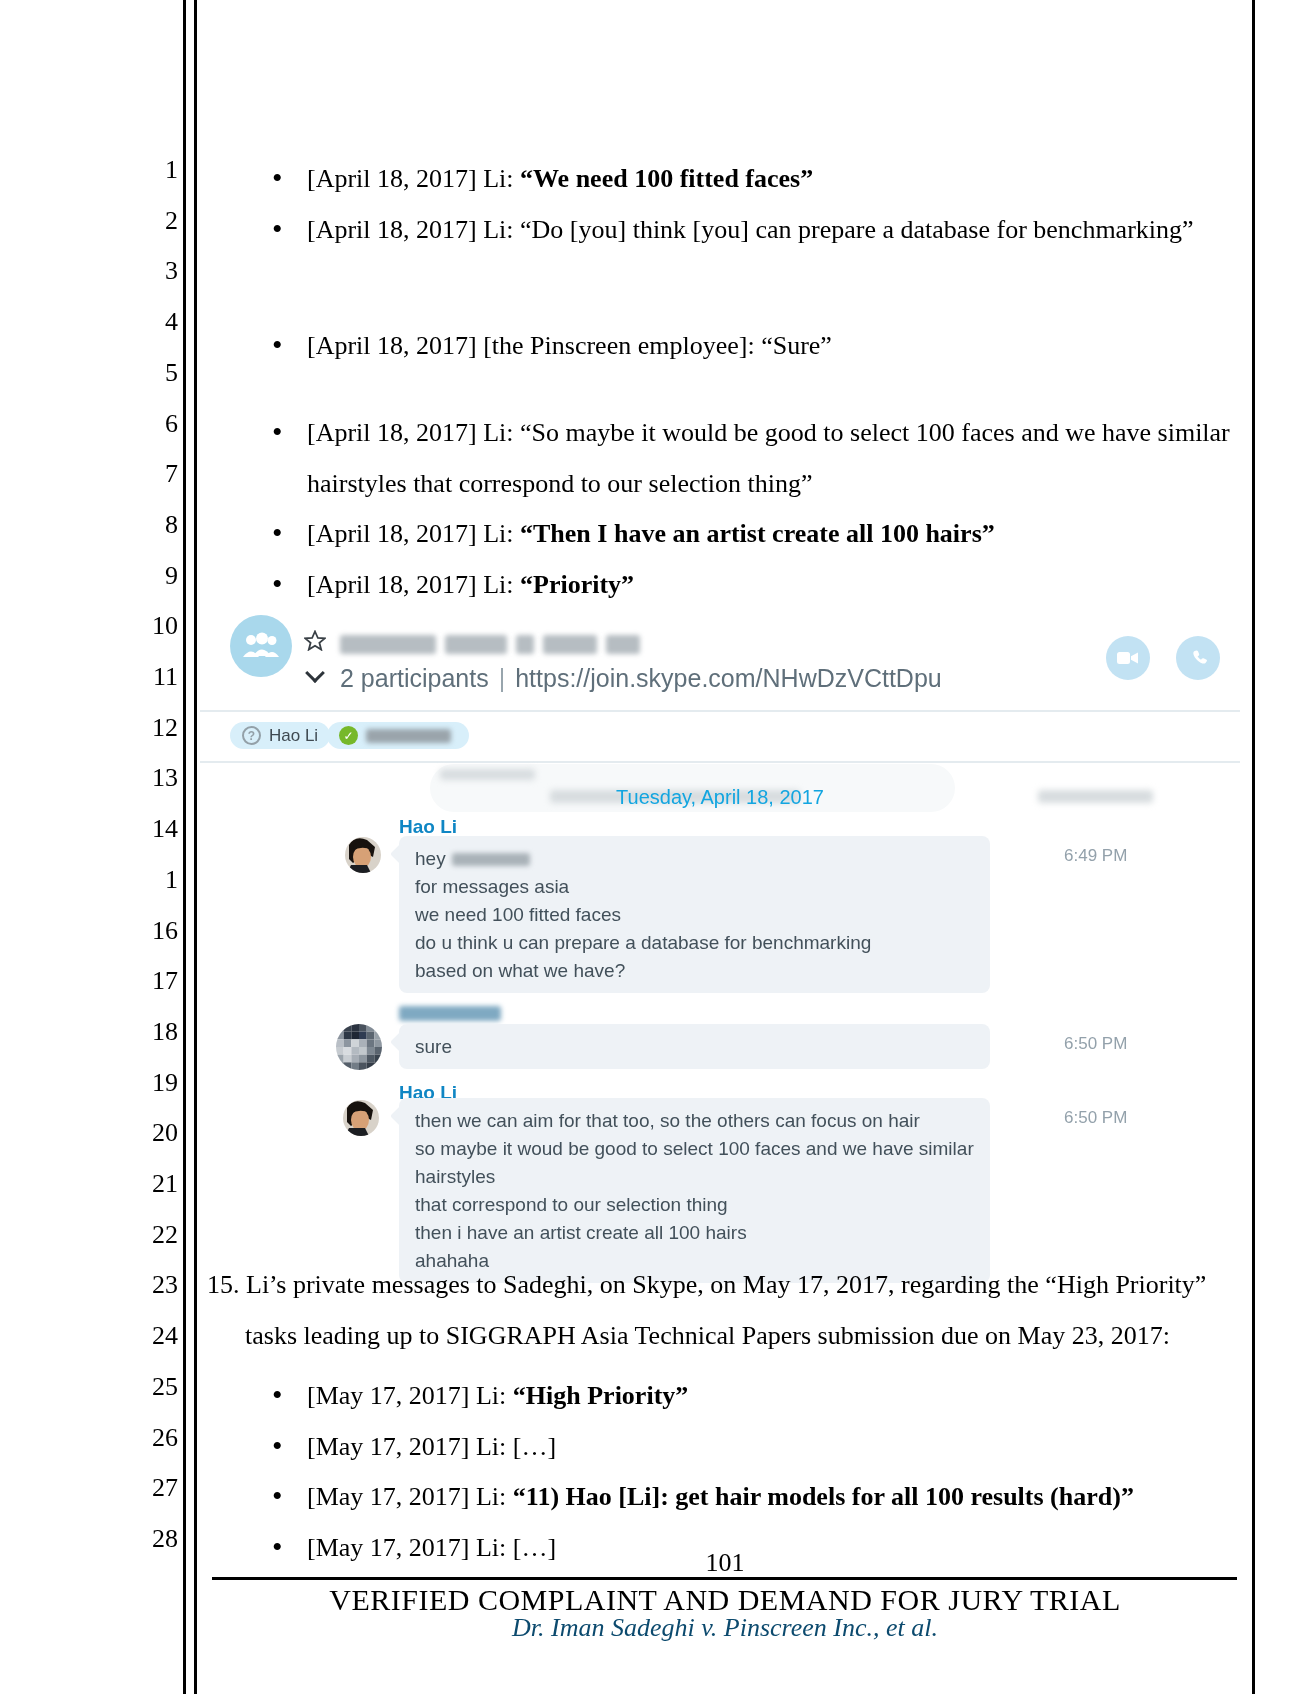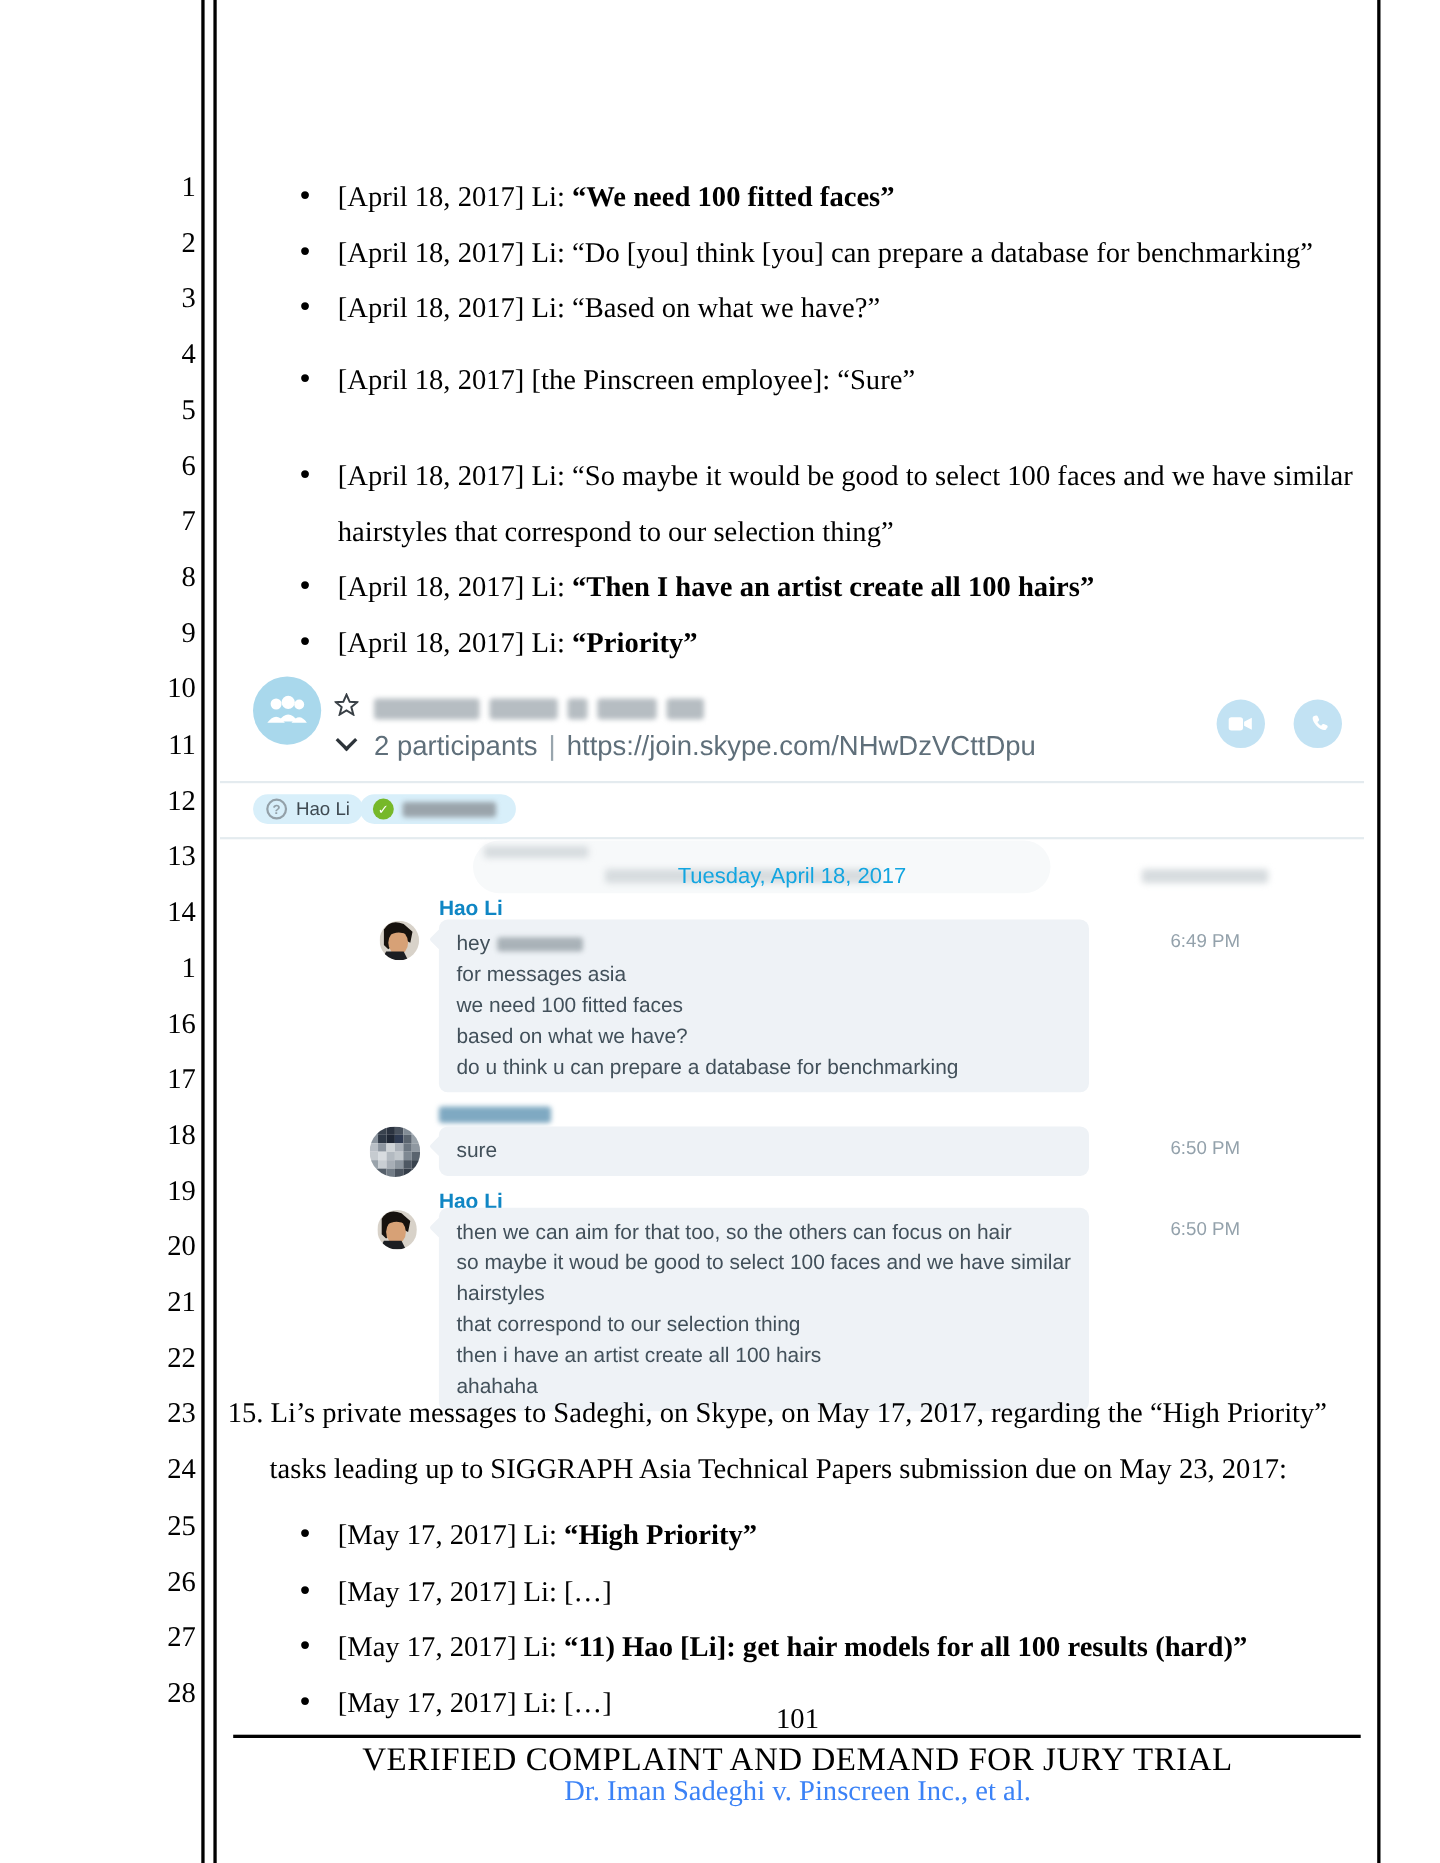--- a/index.html
+++ b/index.html
@@ -11,21 +11,21 @@
   .vline-right{position:absolute;left:1252px;top:0;width:3px;height:1694px;background:#000;}
   .ln{position:absolute;width:50px;left:128px;text-align:right;font-size:26px;line-height:32px;}
   
   .bullet{position:absolute;left:270px;width:940px;font-size:26px;line-height:50.7px;padding-left:37px;}
   .bullet::before{content:"\2022";position:absolute;left:2px;top:-1px;font-size:30px;}
   .bullet b{font-weight:bold;}
   .para-line{position:absolute;font-size:26px;line-height:32px;white-space:nowrap;}
   
   .footer-center{position:absolute;left:196px;width:1058px;text-align:center;}
   .rule{position:absolute;left:212px;top:1577px;width:1025px;height:3px;background:#000;}
-  .case-line{color:#3b82f6;}
+  .case-line{color:#0c4a6e;font-style:italic;}
   
   .skype{position:absolute;left:200px;top:600px;width:1040px;height:660px;background:#fff;
          font-family:"Liberation Sans",sans-serif;}
   .avatar-group{position:absolute;left:30px;top:15px;width:62px;height:62px;border-radius:50%;
          background:#a9d8ec;display:flex;align-items:center;justify-content:center;}
   .star{position:absolute;left:104px;top:30px;}
   .title-blur{position:absolute;left:140px;top:34px;height:20px;display:flex;gap:9px;align-items:center;}
   .blob{display:inline-block;background:#b6bdc2;border-radius:3px;filter:blur(2.5px);}
   .chev{position:absolute;left:108px;top:66px;width:11px;height:11px;border-right:3px solid #2d343a;
         border-bottom:3px solid #2d343a;transform:rotate(45deg);}
@@ -86,21 +86,20 @@
   <div class="ln" style="top:1219px">22</div>
   <div class="ln" style="top:1269px">23</div>
   <div class="ln" style="top:1320px">24</div>
   <div class="ln" style="top:1371px">25</div>
   <div class="ln" style="top:1422px">26</div>
   <div class="ln" style="top:1472px">27</div>
   <div class="ln" style="top:1523px">28</div>
 
   <div class="bullet" style="top:154px"><span>[April 18, 2017] Li: </span><b>“We need 100 fitted faces”</b></div>
   <div class="bullet" style="top:205px"><span>[April 18, 2017] Li: </span><span>“Do [you] think [you] can prepare a database for benchmarking”</span></div>
-  <div class="bullet" style="top:255px"><span>[April 18, 2017] Li: </span><span>“Based on what we have?”</span></div>
   <div class="bullet" style="top:321px"><span>[April 18, 2017] [the Pinscreen employee]: </span><span>“Sure”</span></div>
   <div class="bullet" style="top:408px"><span>[April 18, 2017] Li: </span><span>“So maybe it would be good to select 100 faces and we have similar hairstyles that correspond to our selection thing”</span></div>
   <div class="bullet" style="top:509px"><span>[April 18, 2017] Li: </span><b>“Then I have an artist create all 100 hairs”</b></div>
   <div class="bullet" style="top:560px"><span>[April 18, 2017] Li: </span><b>“Priority”</b></div>
 
   <div class="skype">
 
     <div class="avatar-group">
       <svg width="40" height="30" viewBox="0 0 40 30">
         <circle cx="10" cy="9" r="5" fill="#fff"></circle>
@@ -163,22 +162,22 @@
         <path d="M4 22 L4 8 Q10 -2 22 3 L30 10 L28 20 L20 16 L8 26 Z" fill="#17120e"></path>
         <ellipse cx="17" cy="20" rx="9" ry="11" fill="#d7a176"></ellipse>
         <path d="M8 14 Q16 8 27 13 L26 8 Q17 1 9 8 Z" fill="#17120e"></path>
         <path d="M2 36 L6 28 L22 28 L26 36 Z" fill="#1c1e22"></path>
       </svg>
     </div>
     <div class="bubble" style="top:236px">
       <div><span>hey</span><span class="blob mblur" style="width:78px;height:13px;background:#a9b2b8"></span></div>
       <div>for messages asia</div>
       <div>we need 100 fitted faces</div>
+      <div>do u think u can prepare a database for benchmarking</div>
       <div>based on what we have?</div>
-      <div>do u think u can prepare a database for benchmarking</div>
     </div>
     <div class="tstamp" style="top:246px">6:49 PM</div>
 
     <span class="blob" style="position:absolute;left:199px;top:406px;width:102px;height:15px;background:#7fa9c2"></span>
     <div class="avatar" style="left:136px;top:424px;width:46px;height:46px">
       <svg width="46" height="46" viewBox="0 0 48 48">
         <rect x="0" y="0" width="8" height="8" fill="#6d7884"></rect>
           <rect x="8" y="0" width="8" height="8" fill="#39424e"></rect>
           <rect x="16" y="0" width="8" height="8" fill="#2b3340"></rect>
           <rect x="24" y="0" width="8" height="8" fill="#49525e"></rect>

